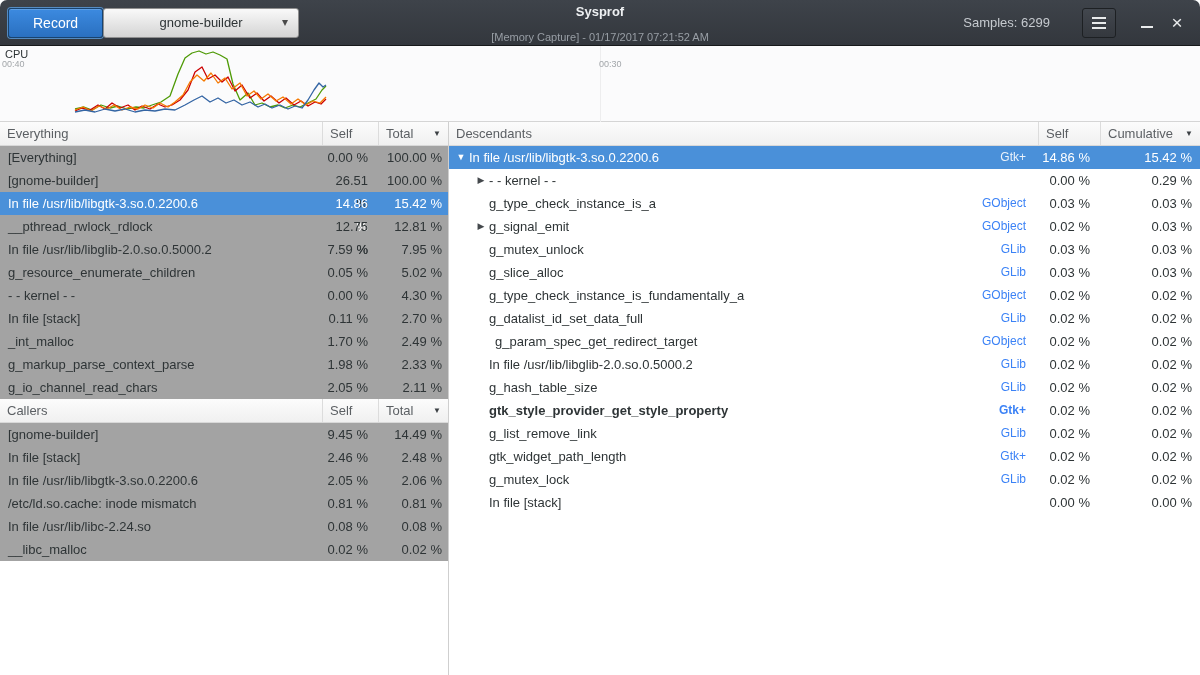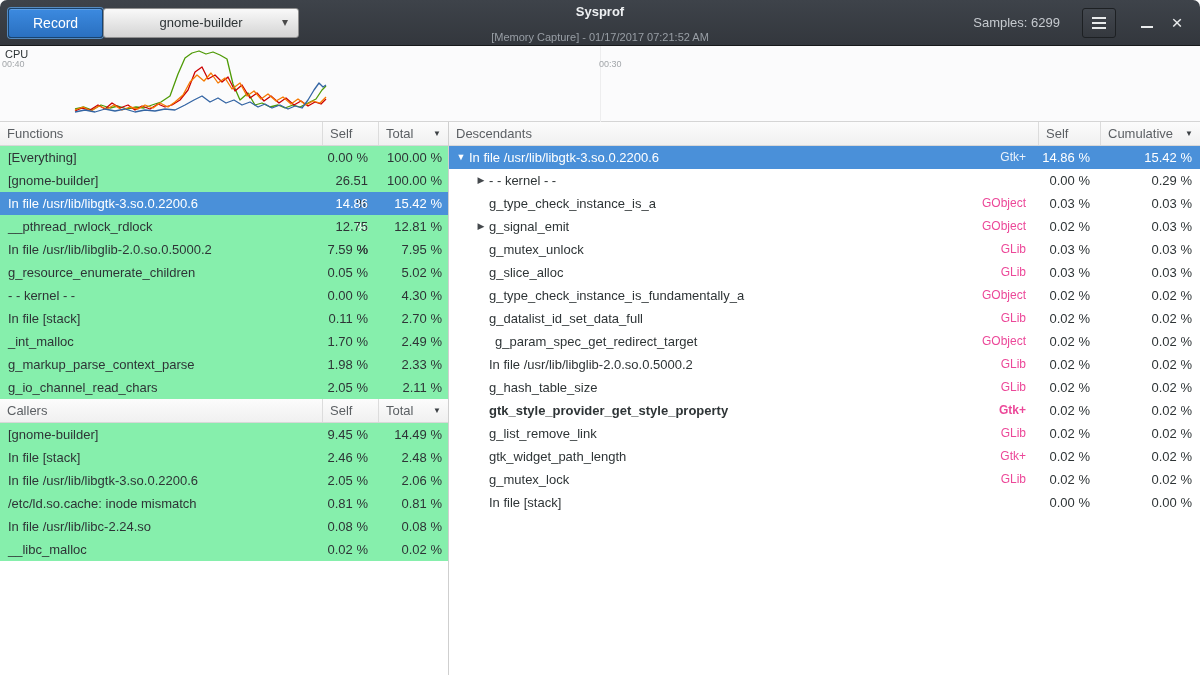--- a/index.html
+++ b/index.html
@@ -30,21 +30,21 @@
     background:linear-gradient(#f9f9f9,#d4d4d4);
     border:1px solid #8f8f8f; border-radius:3px;
     display:flex; align-items:center; justify-content:center;
     color:#2e3436; font-size:13px; font-family:inherit; cursor:pointer;
   }
   .process-select .caret { position:absolute; right:10px; top:6px; font-size:12px; color:#4a4a4a; }
   .titles { position:absolute; left:50%; top:50%; transform:translate(-50%,-50%); text-align:center; white-space:nowrap; }
   .title { color:#eef0f2; font-size:13px; font-weight:bold; }
   .subtitle { color:#989ea5; font-size:11px; margin-top:12px; }
   .header-right { margin-left:auto; display:flex; align-items:center; }
-  .samples { color:#c6cacf; font-size:13px; margin-right:22px; }
+  .samples { color:#c6cacf; font-size:13px; margin-right:32px; }
   .menu-btn {
     width:34px; height:30px; margin-right:16px;
     background:linear-gradient(#42474e,#34383e);
     border:1px solid #1d2023; border-radius:3px;
     display:flex; align-items:center; justify-content:center; cursor:pointer;
   }
   .hamburger { width:14px; height:2px; background:#e9ebec; box-shadow:0 -5px 0 #e9ebec, 0 5px 0 #e9ebec; }
   .win-btn {
     width:30px; height:30px; background:none; border:none; color:#e9ebec;
     display:flex; align-items:center; justify-content:center; cursor:pointer;
@@ -74,30 +74,30 @@
   .th { display:flex; align-items:center; padding:0 7px; overflow:hidden; white-space:nowrap; }
   .th + .th { border-left:1px solid #dcdcdc; }
   .th.grow { flex:1; }
   .th.w-self { flex:0 0 56px; width:56px; }
   .th.w-total { flex:0 0 70px; width:70px; }
   .th.w-dself { flex:0 0 62px; width:62px; }
   .th.w-cum { flex:0 0 100px; width:100px; }
   .sort-arrow { margin-left:auto; font-size:8px; color:#3c4044; padding-left:4px; }
 
   .rows { flex:0 0 auto; }
-  .row { display:flex; height:23px; line-height:23px; background:#86efac; }
+  .row { display:flex; height:23px; line-height:23px; background:#a3a3a3; }
   .row .name { flex:1; padding:0 8px; white-space:nowrap; overflow:hidden; }
   .row .num { flex:0 0 56px; width:56px; text-align:right; padding-right:10px; }
   .row .num.tot { flex:0 0 70px; width:70px; padding-right:6px; }
   .row.selected { background:#4a90d9; color:#fff; }
 
   .drow { display:flex; height:23px; line-height:23px; background:#fff; }
   .drow .dname { flex:1; display:flex; align-items:center; white-space:nowrap; overflow:hidden; }
   .expander { flex:0 0 16px; width:16px; text-align:center; font-size:9px; color:#44484c; }
-  .badge { margin-left:auto; color:#ec4899; font-size:12px; padding-right:12px; }
+  .badge { margin-left:auto; color:#3b82f6; font-size:12px; padding-right:12px; }
   .drow .num { flex:0 0 62px; width:62px; text-align:right; padding-right:10px; }
   .drow .num.cum { flex:0 0 100px; width:100px; padding-right:8px; }
   .drow.selected { background:#4a90d9; color:#fff; }
   .drow.selected .badge { color:#eaf2fb; }
   .drow.selected .expander { color:#fff; }
 </style>
 </head>
 <body>
 
 <div class="window">
@@ -136,21 +136,21 @@
       </svg>
     <div class="cpu-label">CPU</div>
     <div class="time-label t0">00:40</div>
     <div class="time-label t30">00:30</div>
   </div>
 
   <div class="main">
 
     <div class="left-pane">
       <div class="table-head">
-        <div class="th grow">Functions</div>
+        <div class="th grow">Everything</div>
         <div class="th w-self">Self</div>
         <div class="th w-total">
           <span>Total</span>
           <span class="sort-arrow">▼</span>
         </div>
       </div>
       <div class="rows" id="functions-rows">
           <div class="row">
             <span class="name">[Everything]</span>
             <span class="num">0.00 %</span>

